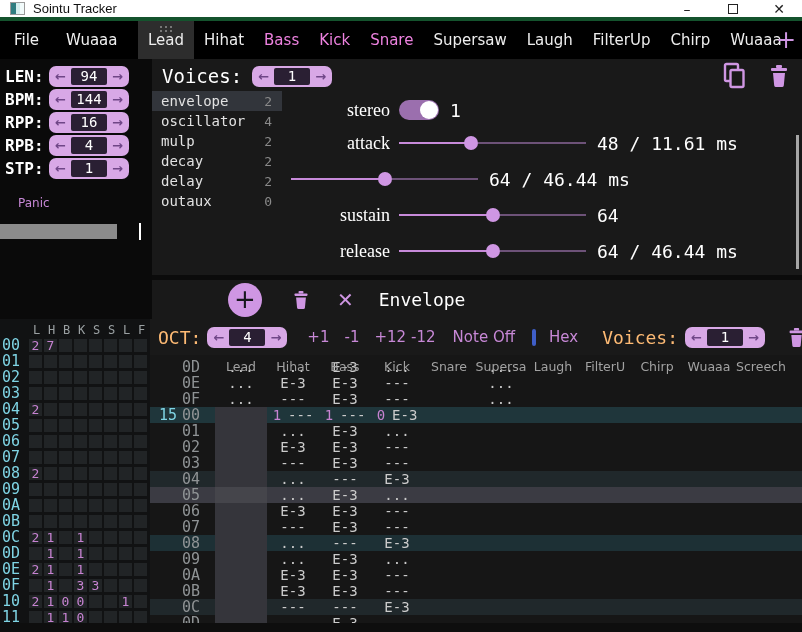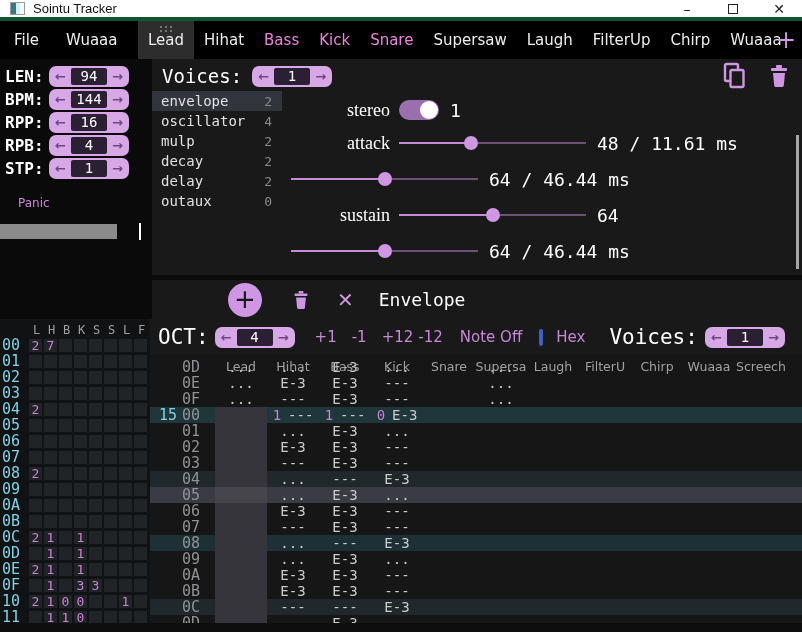--- a/index.html
+++ b/index.html
@@ -83,21 +83,21 @@
   .order-panel{width:150px;background:#111213;padding-top:4px;flex-shrink:0;overflow:hidden;}
   .o-head{display:flex;height:14px;margin-left:29px;}
   .o-head span{width:15px;text-align:center;color:#9aa0a2;font-family:"DejaVu Sans Mono",monospace;font-size:12px;}
   .o-row{display:flex;height:16px;align-items:center;}
   .o-num{width:29px;padding-left:2px;color:#7fd4e4;font-family:"DejaVu Sans Mono",monospace;font-size:15px;}
   .o-cell{width:13px;height:13px;background:#212426;margin-right:2px;display:flex;align-items:center;
     justify-content:center;font-family:"DejaVu Sans Mono",monospace;font-size:13px;color:#c783d2;}
 
   .pattern-panel{flex:1;display:flex;flex-direction:column;background:#161616;overflow:hidden;}
   .pat-toolbar{height:36px;display:flex;align-items:center;padding-left:8px;background:#191919;flex-shrink:0;}
-  .pt-label{font-family:"DejaVu Sans Mono",monospace;font-size:21px;color:#ffffff;}
+  .pt-label{font-family:"DejaVu Sans Mono",monospace;font-size:18px;color:#fdba74;}
   .pt-btn{color:#c788d6;font-size:15px;white-space:nowrap;}
   .checkbox{width:17px;height:17px;border:2px solid #3f5ec7;border-radius:2px;background:#14141a;}
   .pat-grid{flex:1;position:relative;padding-top:4px;overflow:hidden;}
   .track-headers{position:absolute;top:4px;left:0;height:16px;display:flex;z-index:3;pointer-events:none;}
   .th-spacer{width:65px;}
   .th{width:52px;text-align:center;color:#a2a2a2;font-size:12.5px;overflow:hidden;white-space:nowrap;}
   .p-row{display:flex;height:16px;align-items:center;position:relative;}
   .p-ord{width:27px;text-align:right;font-family:"DejaVu Sans Mono",monospace;font-size:15px;color:#7fd4e4;}
   .p-num{width:38px;padding-left:5px;font-family:"DejaVu Sans Mono",monospace;font-size:15px;color:#8f9395;}
   .p-cell{width:52px;height:16px;display:flex;align-items:center;justify-content:center;
@@ -281,20 +281,21 @@
             <div class="param-row">
               <span class="param-label">sustain</span>
               <span class="slider">
                 <span class="track-l" style="width: 91px;"></span>
                 <span class="track-r" style="width: 86px;"></span>
                 <span class="knob" style="left: 87px;"></span>
               </span>
               <span class="param-value">64</span>
             </div>
             <div class="param-row">
+              <span class="param-label">release</span>
               <span class="slider">
                 <span class="track-l" style="width: 91px;"></span>
                 <span class="track-r" style="width: 86px;"></span>
                 <span class="knob" style="left: 87px;"></span>
               </span>
               <span class="param-value">64 / 46.44 ms</span>
             </div>
           </div>
       </div>
 

